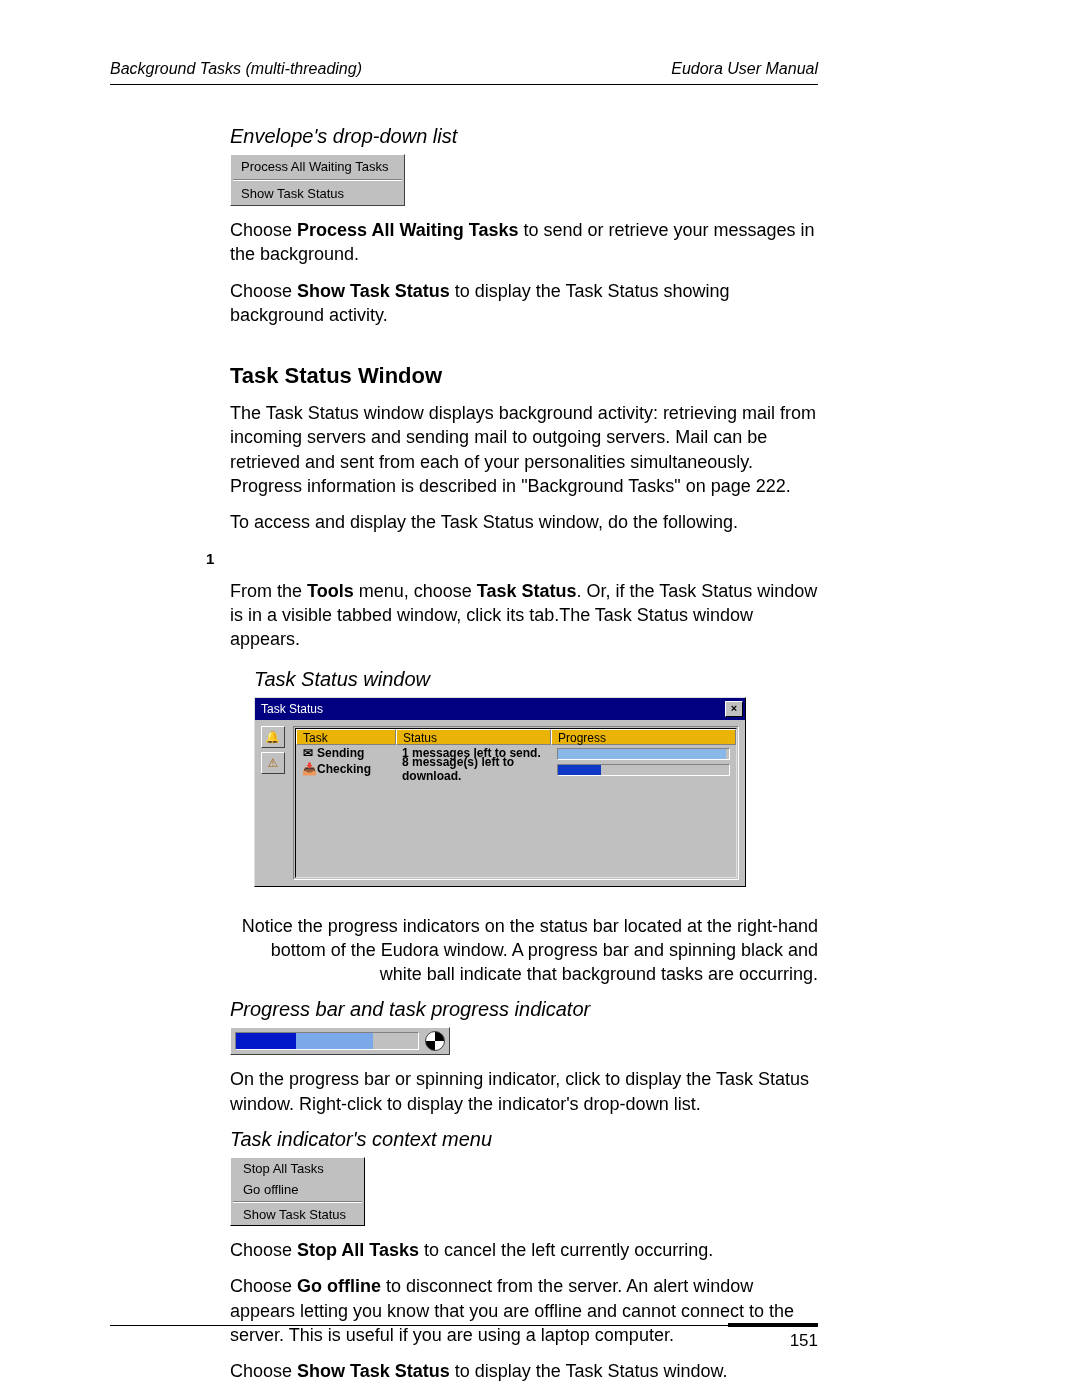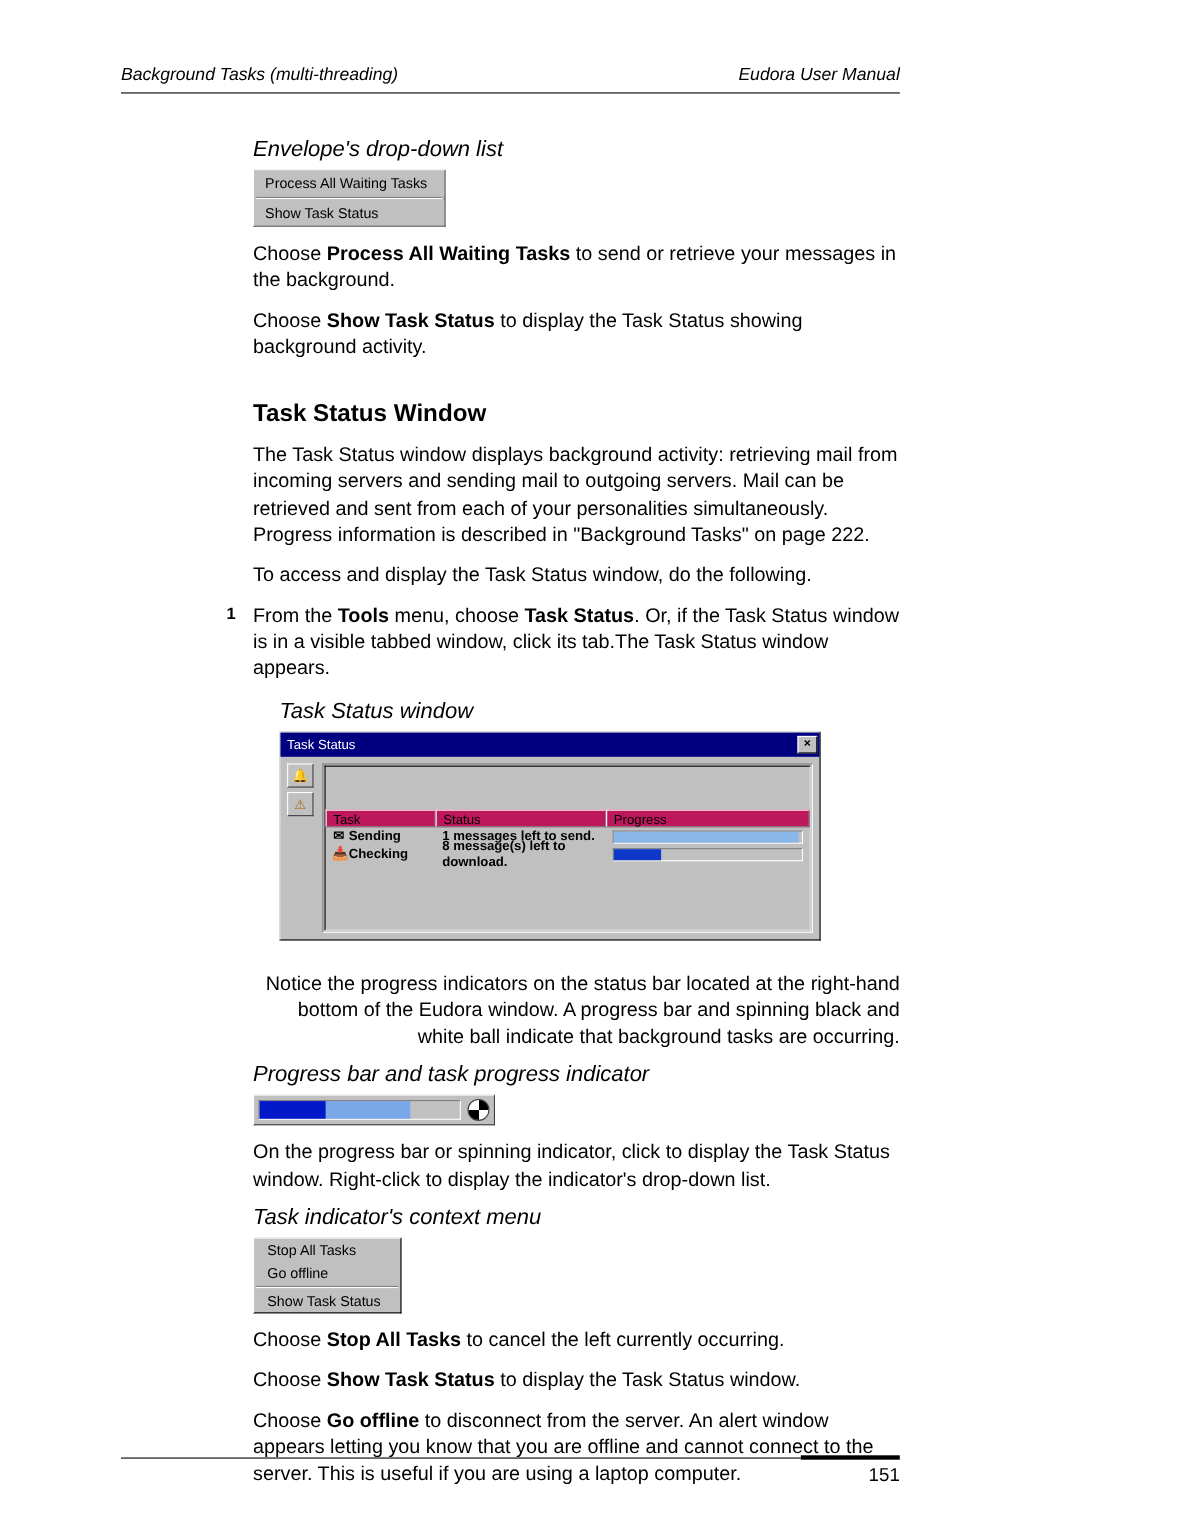--- a/index.html
+++ b/index.html
@@ -62,21 +62,21 @@
   }
 
   .step{
     display:flex;
     align-items:flex-start;
     font-size:18px;
     line-height:1.35;
     margin:10px 0 16px 0;
   }
   .step .num{ width:24px; font-weight:bold; margin-left:-24px; font-size:15px; padding-top:2px;}
-  .step .txt{ flex:1; }
+  .step .txt{ flex:1;margin-top:32px; }
 
   
   .tswin{
     width:490px;
     font-family:"Tahoma","MS Sans Serif",sans-serif;
     font-size:12px;
     background:#c0c0c0;
     border-top:1px solid #dfdfdf; border-left:1px solid #dfdfdf;
     border-right:1px solid #000; border-bottom:1px solid #000;
   }
@@ -124,23 +124,22 @@
   .ts-head{
     display:flex;
   }
   .ts-head .col, .ts-row .col{
     box-sizing:border-box;
     padding:1px 6px;
   }
   .ts-head .col{
     border-top:1px solid #fff; border-left:1px solid #fff;
     border-right:1px solid #808080; border-bottom:1px solid #808080;
-    background:#be185d;
+    background:#eab308;
     height:16px;
-    margin-top:39px;
   }
   .col.task{ width:100px; }
   .col.status{ width:155px; }
   .col.progress{ flex:1; }
   .ts-row{ display:flex; align-items:center; height:16px;font-weight:bold; }
   .tiny-icon{ display:inline-block; width:12px; text-align:center; margin-right:3px; }
   .pbar{
     margin-top:2px;
     height:10px;
     border-top:1px solid #808080; border-left:1px solid #808080;
@@ -306,24 +305,24 @@
       <div class="mi">Stop All Tasks</div>
       <div class="mi">Go offline</div>
       <div class="msep"></div>
       <div class="mi">Show Task Status</div>
     </div>
 
     <p class="body-p">
       <span>Choose </span><b>Stop All Tasks</b><span> to cancel the left currently occurring.</span>
     </p>
     <p class="body-p">
+      <span>Choose </span><b>Go offline</b><span> to disconnect from the server. An alert window appears letting you know that you are offline and cannot connect to the server. This is useful if you are using a laptop computer.</span>
+    </p>
+    <p class="body-p">
       <span>Choose </span><b>Show Task Status</b><span> to display the Task Status window.</span>
-    </p>
-    <p class="body-p">
-      <span>Choose </span><b>Go offline</b><span> to disconnect from the server. An alert window appears letting you know that you are offline and cannot connect to the server. This is useful if you are using a laptop computer.</span>
     </p>
 
   </div>
 
   <div class="footer">
     <div class="foot-rule">
         <div class="thin"></div>
         <div class="thick"></div>
       </div>
   </div>

